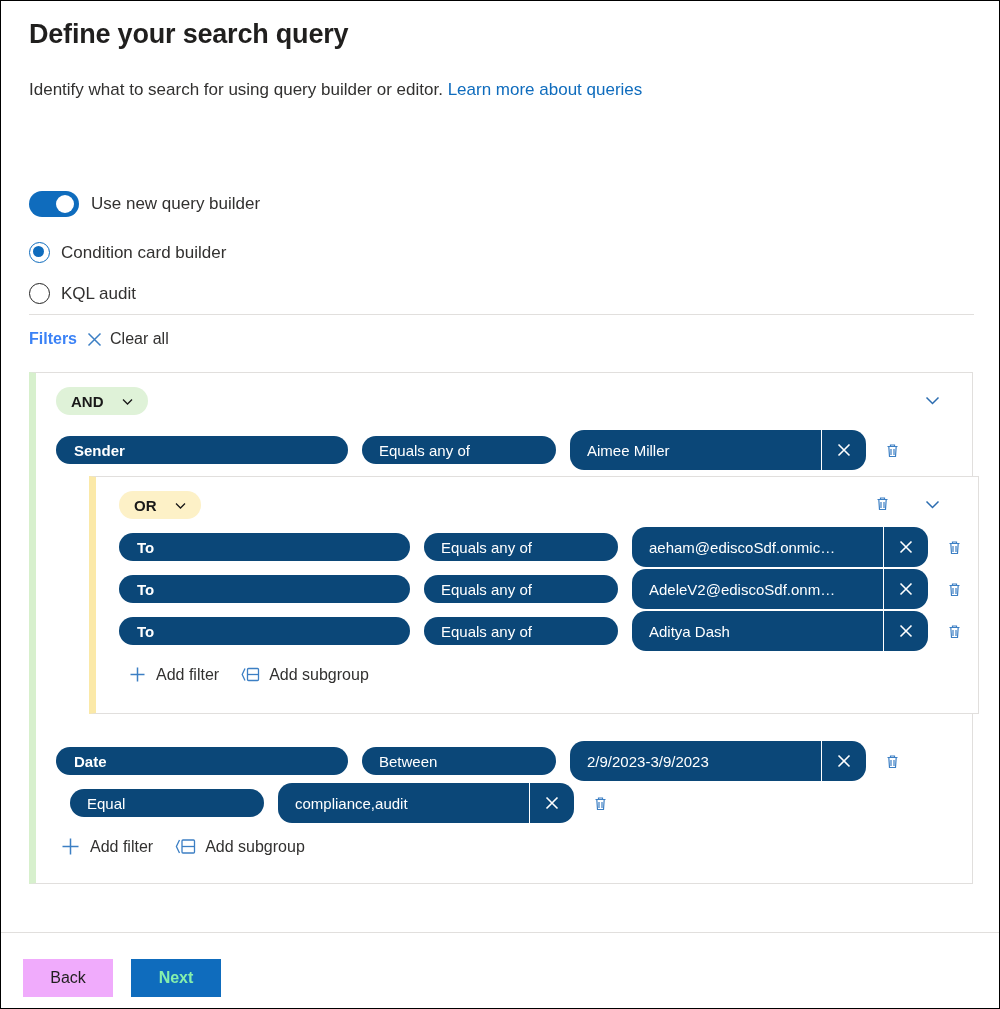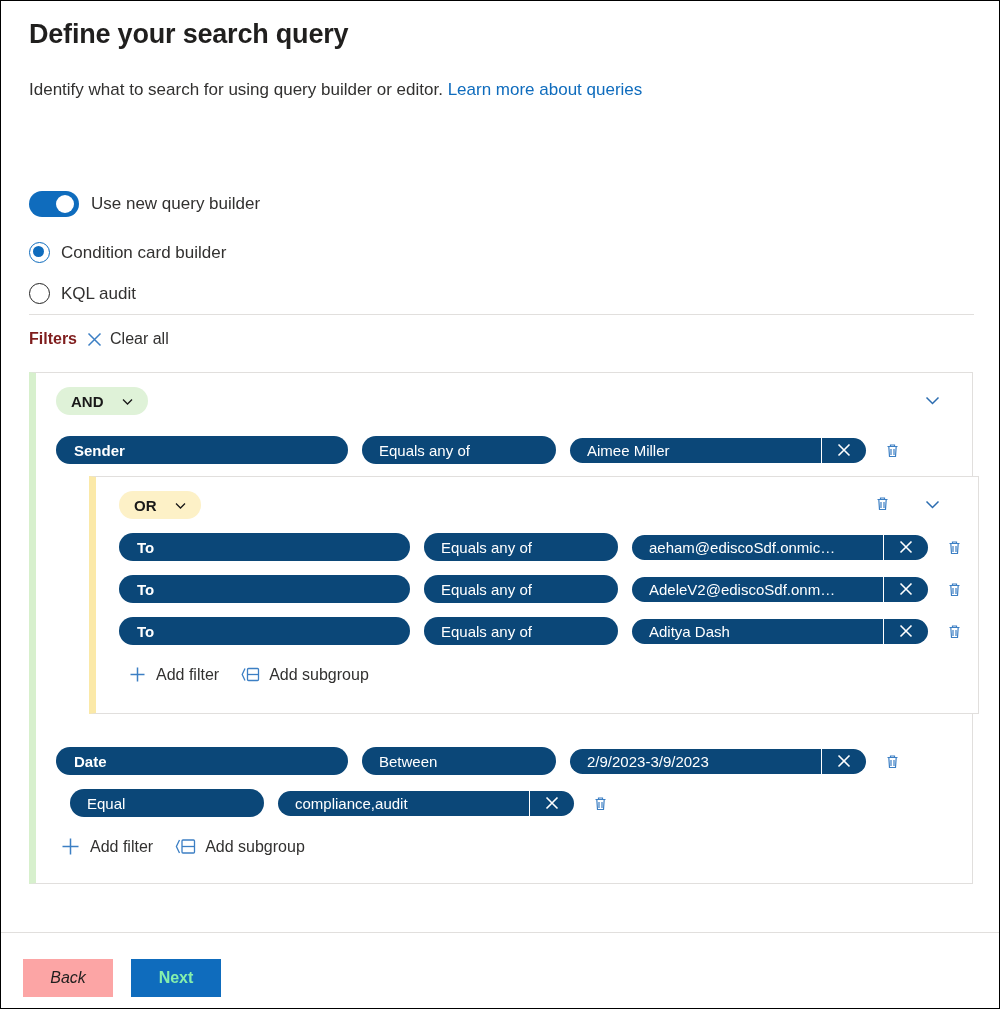--- a/index.html
+++ b/index.html
@@ -121,21 +121,21 @@
     width: 945px; height: 1px;
     background: #e1dfdd;
   }
   .filters-row {
     position: absolute;
     left: 28px; top: 329px;
     display: flex;
     align-items: center;
     gap: 9px;
   }
-  .filters-label { font-size: 16px; font-weight: bold; color: #7f1d1d; }
+  .filters-label { font-size: 16px; font-weight: bold; color: #3b82f6; }
   .clear-all {
     display: flex; align-items: center; gap: 7px;
     font-size: 16px; color: #323130; cursor: pointer;
   }
   .x-icon { width: 17px; height: 17px; display:block; }
 
   
   .group {
     position: absolute;
     left: 28px; top: 371px;
@@ -197,21 +197,21 @@
     overflow: hidden;
   }
   .pill.field {
     font-weight: bold;
     padding-left: 18px;
   }
   .pill.operator {
     padding-left: 17px;
   }
   .value-wrap {
-    height: 25px;
+    height: 40px;
     display: flex;
     align-items: stretch;
     border-radius: 14px;
     overflow: hidden;
     background: #0b4778;
     cursor: pointer;
   }
   .value-wrap .val {
     flex: 1 1 auto;
     display: flex;
@@ -300,21 +300,21 @@
   .btn {
     height: 38px;
     min-width: 90px;
     border: none;
     font-size: 16px;
     font-family: "Liberation Sans", sans-serif;
     cursor: pointer;
     padding: 0 18px;
     box-sizing: border-box;
   }
-  .btn.back { background: #fca5a5; color: #201f1e; font-style: italic; }
+  .btn.back { background: #f0abfc; color: #201f1e; }
   .btn.next { background: #0f6cbd; color: #86efac; font-weight: bold; }
 </style>
 </head>
 <body>
 
 <div class="page">
 
   <div class="hdr-title">Define your search query</div>
 
   <div class="hdr-sub">

